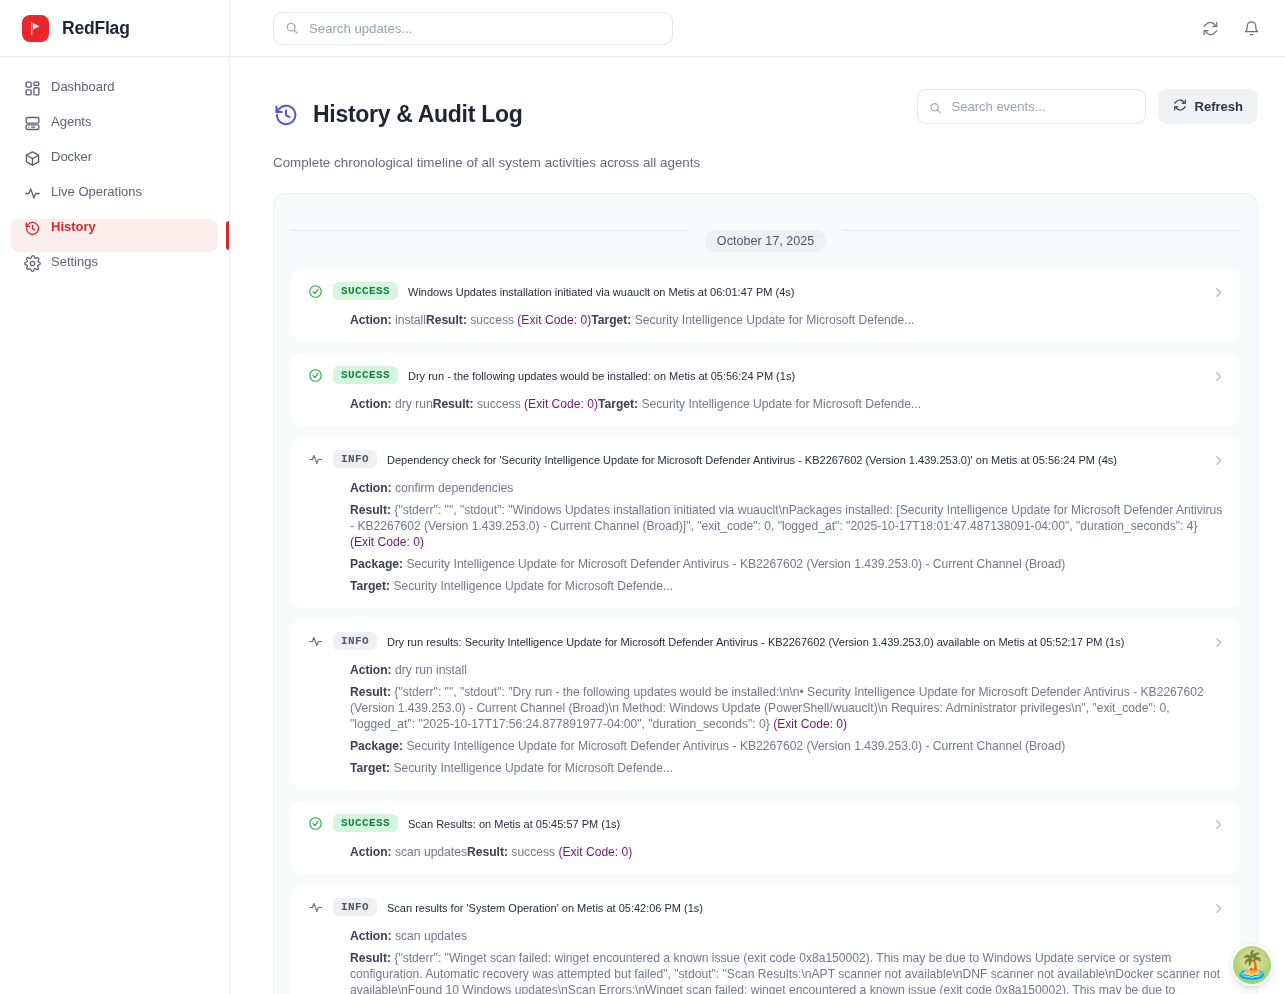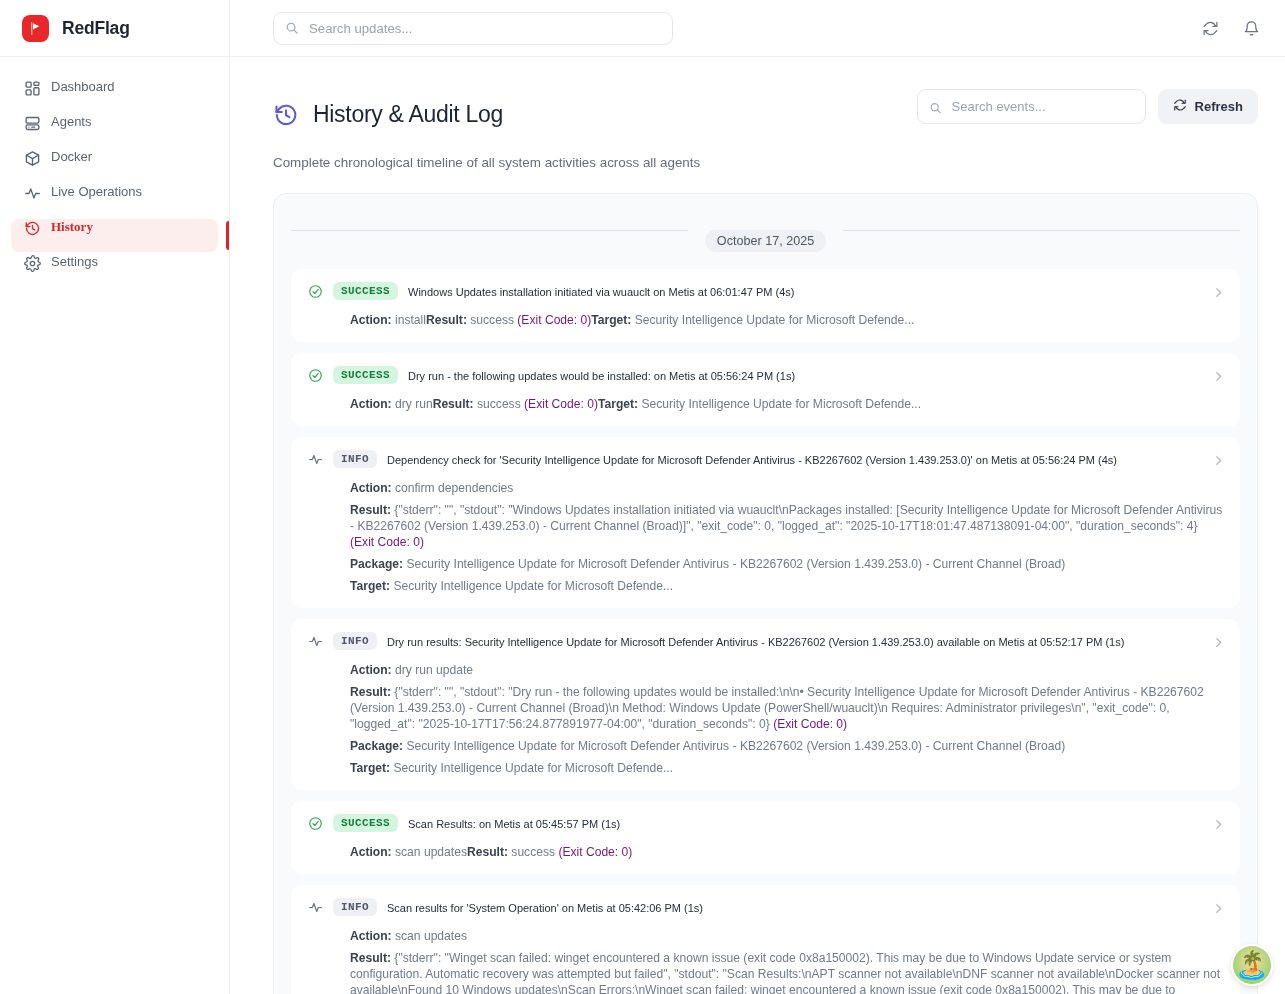--- a/index.html
+++ b/index.html
@@ -49,21 +49,20 @@
     font-size: 13px;
     cursor: pointer;
     user-select: none;
   }
   .nav-item .nav-ico { width: 18px; height: 18px; flex: 0 0 18px; display:flex; align-items:center; justify-content:center; }
   .nav-item .nav-ico svg { display:block; }
   .nav-item.active {
     background: #fdeeee;
     color: #d8262c;
     font-weight: bold;
-    font-family: Liberation Serif, serif;
   }
   .nav-item.active::after {
     content: "";
     position: absolute;
     right: -11px; top: 2px; bottom: 2px;
     width: 3px;
     border-radius: 3px 0 0 3px;
     background: #d8262c;
   }
 
@@ -100,21 +99,21 @@
   .top-actions { margin-left: auto; display: flex; align-items: center; gap: 22px; }
   .icon-btn { width: 19px; height: 19px; color: #6b7383; cursor: pointer; display:flex; align-items:center; justify-content:center; }
 
   .content { flex: 1 1 auto; overflow: hidden; padding: 0 27px 0 43px; }
 
   
   .page-head { padding-top: 29px; display: flex; align-items: flex-start; }
   .page-head-left { display: flex; flex-direction: column; }
   .title-row { display: flex; align-items: center; gap: 14px; }
   .title-ico { width: 26px; height: 26px; color: #5b5bd6; flex: 0 0 26px; }
-  .page-title { font-size: 23px; font-weight: normal; color: #1d2432; letter-spacing: -0.3px; }
+  .page-title { font-size: 23px; font-weight: bold; color: #1d2432; letter-spacing: -0.3px; }
   .page-sub { margin-top: 11px; font-size: 13.4px; color: #646c7c; }
 
   .head-actions { margin-left: auto; display: flex; align-items: center; gap: 12px; padding-top: 3px; }
   .evsearch { position: relative; width: 229px; height: 35px; }
   .evsearch input {
     width: 100%; height: 100%;
     border: 1px solid #e3e6eb; border-radius: 9px;
     padding: 0 28px 0 34px;
     font-size: 13px; color: #333a48; outline: none; background:#fff;
     font-family: inherit;
@@ -426,21 +425,21 @@
                 <span class="ev-status-ico info"><svg width="15" height="15" viewBox="0 0 24 24" fill="none" stroke="currentColor" stroke-width="1.9" stroke-linecap="round" stroke-linejoin="round">
                     <polyline points="2.5 12 7 12 9.5 5.5 14 18.5 16.5 12 21.5 12"></polyline>
                   </svg></span>
                 <span class="badge info">INFO</span>
                 <span class="ev-title">Dry run results: Security Intelligence Update for Microsoft Defender Antivirus - KB2267602 (Version 1.439.253.0) available on Metis at 05:52:17 PM (1s)</span>
               </div>
               <span class="chev"><svg width="13" height="13" viewBox="0 0 24 24" fill="none" stroke="currentColor" stroke-width="2.4" stroke-linecap="round" stroke-linejoin="round">
                   <polyline points="9 5 16 12 9 19"></polyline>
                 </svg></span>
               <div class="ev-meta">
-                <div class="meta-row"><span class="meta-k">Action: </span><span class="meta-v">dry run update</span></div>
+                <div class="meta-row"><span class="meta-k">Action: </span><span class="meta-v">dry run install</span></div>
                 <div class="meta-row"><span class="meta-k">Result: </span><span class="meta-v">{"stderr": "", "stdout": "Dry run - the following updates would be installed:\n\n• Security Intelligence Update for Microsoft Defender Antivirus - KB2267602 (Version 1.439.253.0) - Current Channel (Broad)\n Method: Windows Update (PowerShell/wuauclt)\n Requires: Administrator privileges\n", "exit_code": 0, "logged_at": "2025-10-17T17:56:24.877891977-04:00", "duration_seconds": 0}</span><span class="meta-dim"> (Exit Code: 0)</span></div>
                 <div class="meta-row"><span class="meta-k">Package: </span><span class="meta-v">Security Intelligence Update for Microsoft Defender Antivirus - KB2267602 (Version 1.439.253.0) - Current Channel (Broad)</span></div>
                 <div class="meta-row"><span class="meta-k">Target: </span><span class="meta-v">Security Intelligence Update for Microsoft Defende...</span></div>
               </div>
             </div>
             <div class="event-card">
               <div class="ev-head">
                 <span class="ev-status-ico ok"><svg width="15" height="15" viewBox="0 0 24 24" fill="none" stroke="currentColor" stroke-width="1.9" stroke-linecap="round" stroke-linejoin="round">
                     <circle cx="12" cy="12" r="9.2"></circle>
                     <polyline points="8 12.4 11 15.2 16.4 8.6"></polyline>

